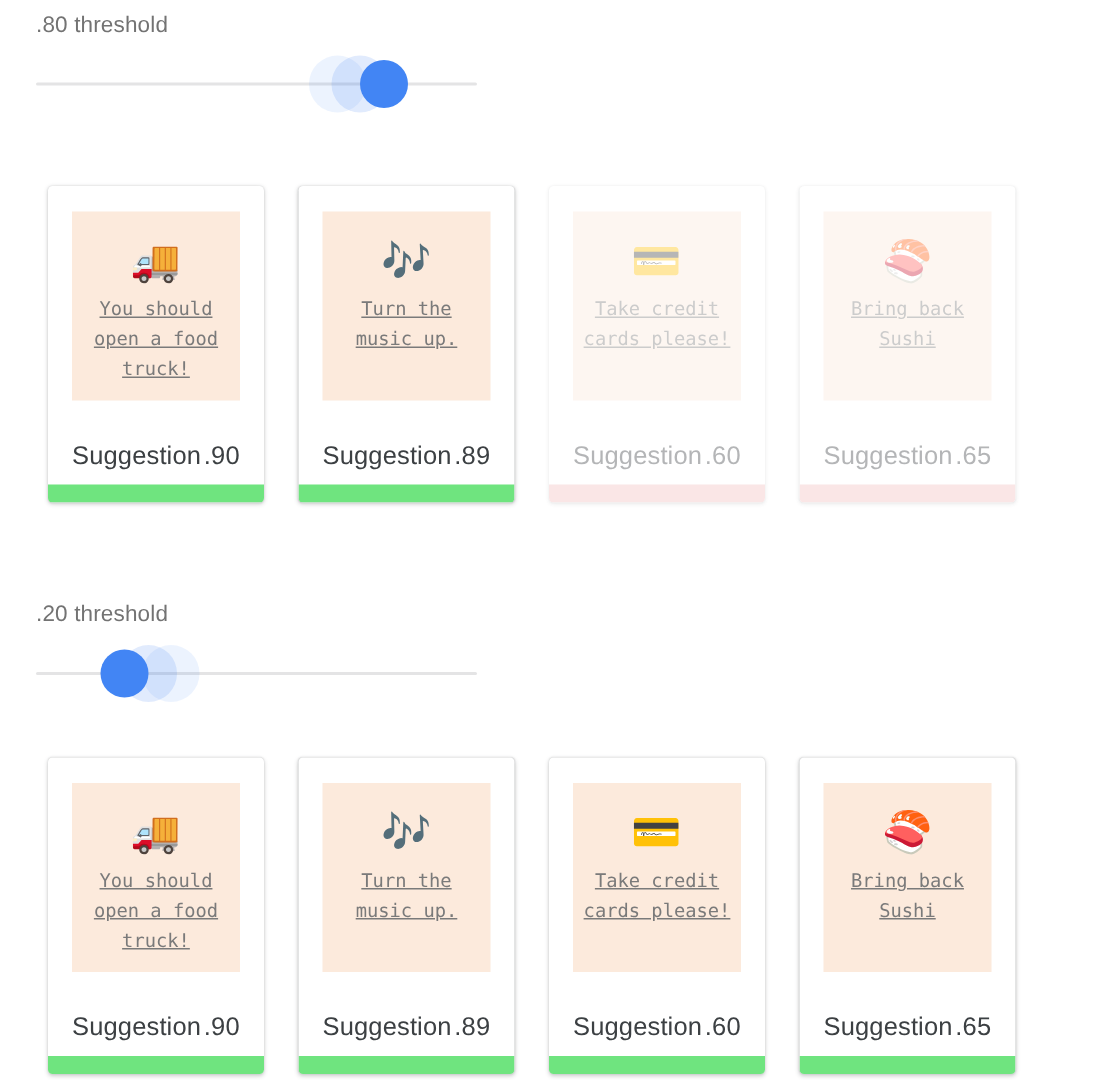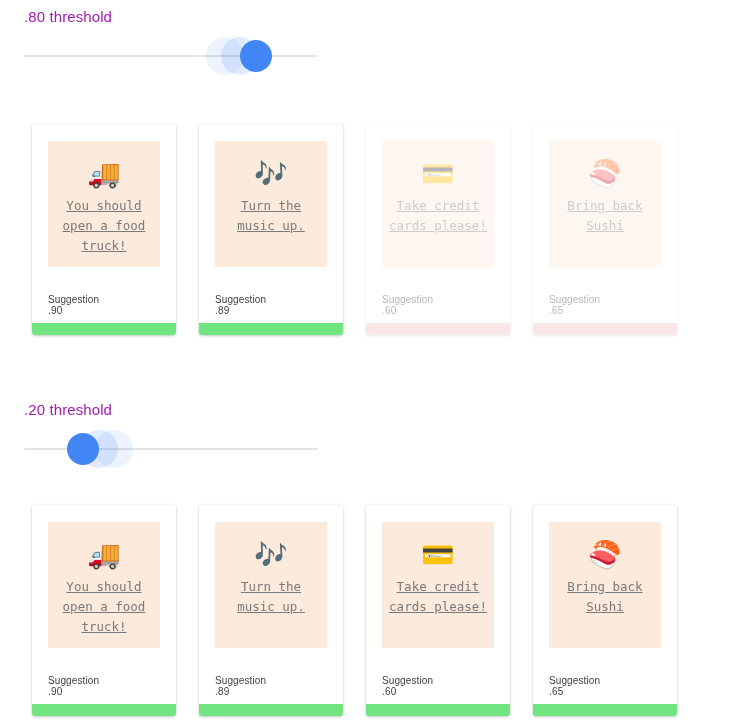--- a/index.html
+++ b/index.html
@@ -25,21 +25,21 @@
   
   .section { position: absolute; left: 0; width: 729px; }
   #section-high { top: 0; }
   #section-low  { top: 393px; }
 
   .section-title {
     position: absolute;
     left: 24px;
     top: 8px;
     font-size: 15px;
-    color: #a21caf;
+    color: #737373;
     letter-spacing: 0.1px;
     white-space: nowrap;
   }
 
   
   .slider {
     position: absolute;
     left: 24px;
     top: 36px;
     width: 294px;
@@ -131,23 +131,22 @@
 
   .card-footer {
     position: absolute;
     left: 0;
     right: 0;
     top: 170px;
     display: flex;
     justify-content: space-between;
     padding: 0 16px;
     box-sizing: border-box;
-    font-size: 10px;
+    font-size: 17px;
     color: #3c4043;
-    flex-direction: column;
   }
   .card-footer .label { letter-spacing: 0.1px; }
   .card-footer .score { letter-spacing: 0.2px; }
 
   .card-bar {
     position: absolute;
     left: 0;
     bottom: 0;
     width: 100%;
     height: 12px;

